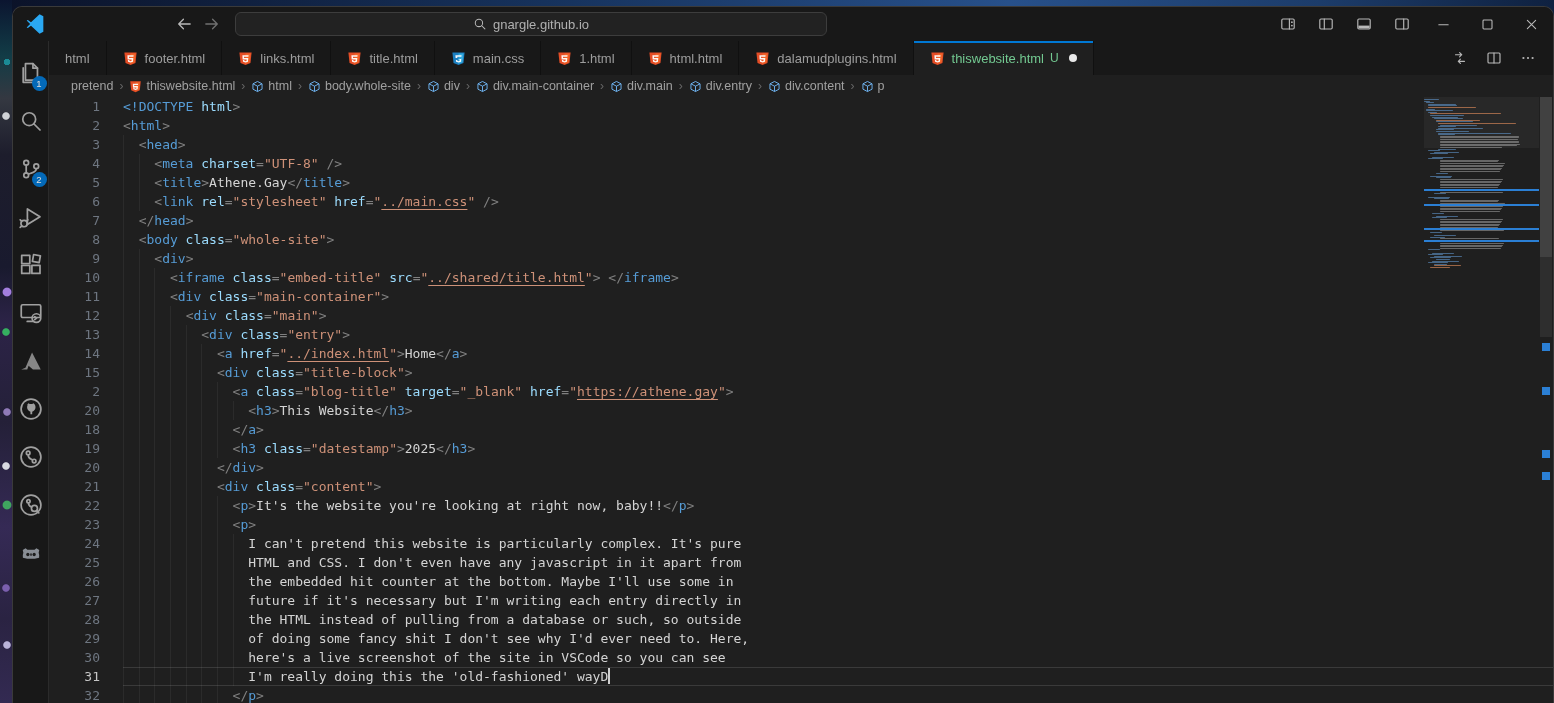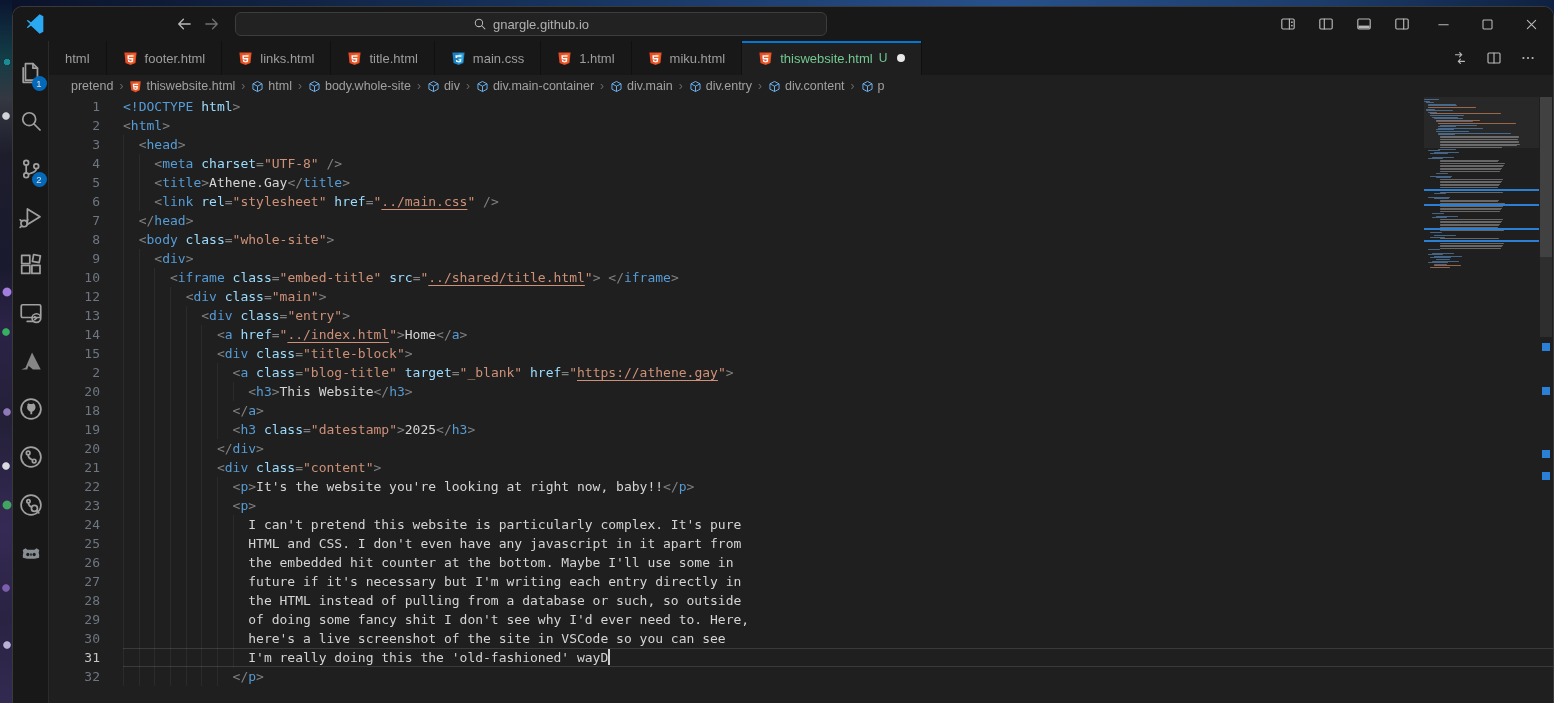--- a/index.html
+++ b/index.html
@@ -360,30 +360,40 @@
               <span class="flabel">1.html</span>
             </div>
             <div class="tab">
               <span style="display: inline-flex;">
                 <svg viewBox="0 0 16 15" width="15" height="15">
                   <path fill="#e44d26" d="M1.5 1h13l-1.2 11.2L8 14.5l-5.3-2.3z"></path>
                   <path fill="#f16529" d="M8 2.2v11.2l4.3-1.9 1-9.3z"></path>
                   <path fill="#fff" opacity=".95" d="M4.7 4h6.6l-.2 1.5H6.4l.1 1.5h4.5l-.4 3.9L8 11.8l-2.6-.9-.2-1.8h1.5l.1.9 1.2.4 1.2-.4.1-1.4H4.9z"></path>
                 </svg>
               </span>
-              <span class="flabel">miku.html</span>
-            </div>
-            <div class="tab active">
+              <span class="flabel">html.html</span>
+            </div>
+            <div class="tab">
               <span style="display: inline-flex;">
                 <svg viewBox="0 0 16 15" width="15" height="15">
                   <path fill="#e44d26" d="M1.5 1h13l-1.2 11.2L8 14.5l-5.3-2.3z"></path>
                   <path fill="#f16529" d="M8 2.2v11.2l4.3-1.9 1-9.3z"></path>
                   <path fill="#fff" opacity=".95" d="M4.7 4h6.6l-.2 1.5H6.4l.1 1.5h4.5l-.4 3.9L8 11.8l-2.6-.9-.2-1.8h1.5l.1.9 1.2.4 1.2-.4.1-1.4H4.9z"></path>
                 </svg>
               </span>
+              <span class="flabel">dalamudplugins.html</span>
+            </div>
+            <div class="tab active">
+              <span style="display: inline-flex;">
+                <svg viewBox="0 0 16 15" width="15" height="15">
+                  <path fill="#e44d26" d="M1.5 1h13l-1.2 11.2L8 14.5l-5.3-2.3z"></path>
+                  <path fill="#f16529" d="M8 2.2v11.2l4.3-1.9 1-9.3z"></path>
+                  <path fill="#fff" opacity=".95" d="M4.7 4h6.6l-.2 1.5H6.4l.1 1.5h4.5l-.4 3.9L8 11.8l-2.6-.9-.2-1.8h1.5l.1.9 1.2.4 1.2-.4.1-1.4H4.9z"></path>
+                </svg>
+              </span>
               <span class="flabel" style="color: rgb(115, 201, 145);">thiswebsite.html</span>
               <span class="gitbadge" style="color: rgb(115, 201, 145);">U</span>
               <span class="dirty-dot"></span>
             </div>
           </div>
         <div class="tab-actions" id="tab-actions">
             <span class="tb-icon">
               <span style="display: inline-flex;">
                 <svg class="oline" viewBox="0 0 16 16" width="16" height="16">
                   <path d="M3.5 4.7h6.2M7.6 2.6l2.1 2.1-2.1 2.1"></path>
@@ -540,20 +550,24 @@
               <span class="ln">8</span>
               <span class="lc"><span class="guide" style="left: 0ch;"></span><span>  </span><span class="k-p">&lt;</span><span class="k-t">body</span><span class="k-a"> class</span><span class="k-p">=</span><span class="k-s">"whole-site"</span><span class="k-p">&gt;</span></span>
             </div>
             <div class="row">
               <span class="ln">9</span>
               <span class="lc"><span class="guide" style="left: 0ch;"></span><span class="guide" style="left: 2ch;"></span><span>    </span><span class="k-p">&lt;</span><span class="k-t">div</span><span class="k-p">&gt;</span></span>
             </div>
             <div class="row">
               <span class="ln">10</span>
               <span class="lc"><span class="guide" style="left: 0ch;"></span><span class="guide" style="left: 2ch;"></span><span class="guide" style="left: 4ch;"></span><span>      </span><span class="k-p">&lt;</span><span class="k-t">iframe</span><span class="k-a"> class</span><span class="k-p">=</span><span class="k-s">"embed-title"</span><span class="k-a"> src</span><span class="k-p">=</span><span class="k-s">"</span><span class="k-l">../shared/title.html</span><span class="k-s">"</span><span class="k-p">&gt;</span><span class="k-x"> </span><span class="k-p">&lt;/</span><span class="k-t">iframe</span><span class="k-p">&gt;</span></span>
+            </div>
+            <div class="row">
+              <span class="ln">11</span>
+              <span class="lc"><span class="guide" style="left: 0ch;"></span><span class="guide" style="left: 2ch;"></span><span class="guide" style="left: 4ch;"></span><span>      </span><span class="k-p">&lt;</span><span class="k-t">div</span><span class="k-a"> class</span><span class="k-p">=</span><span class="k-s">"main-container"</span><span class="k-p">&gt;</span></span>
             </div>
             <div class="row">
               <span class="ln">12</span>
               <span class="lc"><span class="guide" style="left: 0ch;"></span><span class="guide" style="left: 2ch;"></span><span class="guide" style="left: 4ch;"></span><span class="guide" style="left: 6ch;"></span><span>        </span><span class="k-p">&lt;</span><span class="k-t">div</span><span class="k-a"> class</span><span class="k-p">=</span><span class="k-s">"main"</span><span class="k-p">&gt;</span></span>
             </div>
             <div class="row">
               <span class="ln">13</span>
               <span class="lc"><span class="guide" style="left: 0ch;"></span><span class="guide" style="left: 2ch;"></span><span class="guide" style="left: 4ch;"></span><span class="guide" style="left: 6ch;"></span><span class="guide" style="left: 8ch;"></span><span>          </span><span class="k-p">&lt;</span><span class="k-t">div</span><span class="k-a"> class</span><span class="k-p">=</span><span class="k-s">"entry"</span><span class="k-p">&gt;</span></span>
             </div>
             <div class="row">

